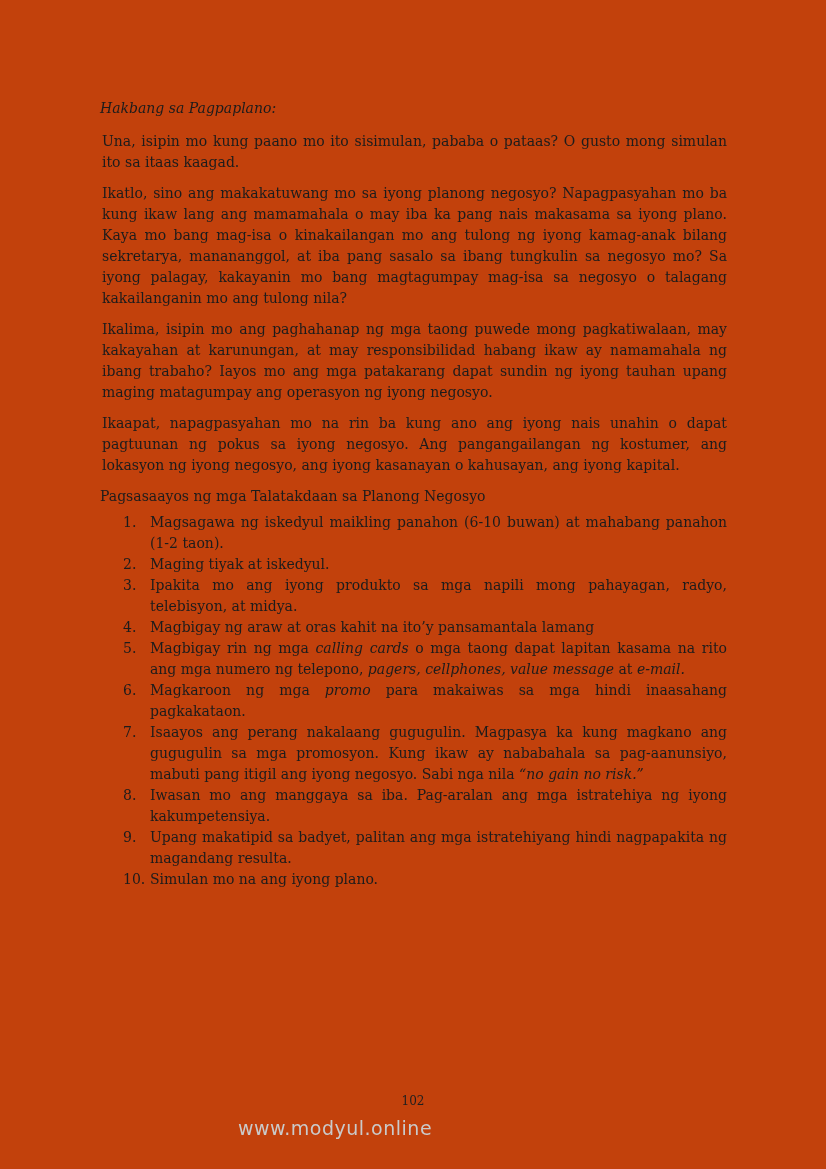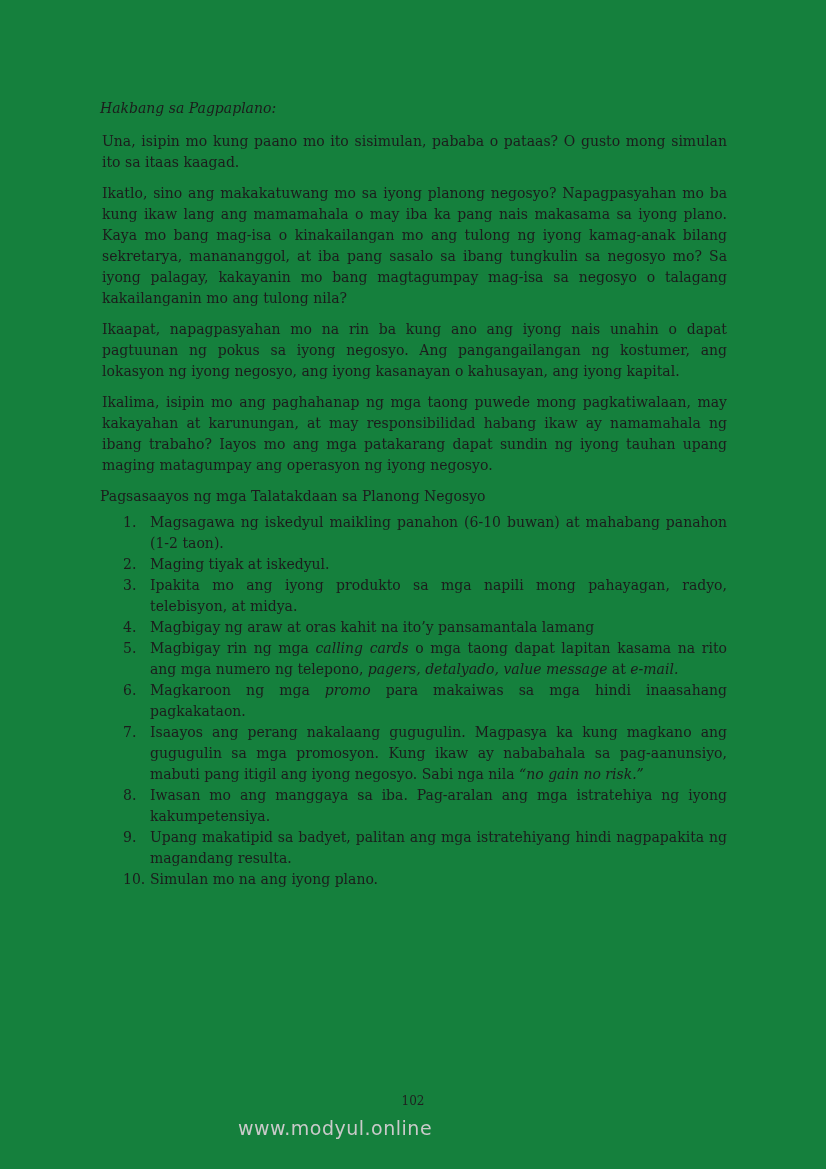--- a/index.html
+++ b/index.html
@@ -4,21 +4,21 @@
 <style>
   html, body {
     margin: 0;
     padding: 0;
     background: #ffffff;
   }
   .page {
     position: relative;
     width: 826px;
     height: 1169px;
-    background: #15803d;
+    background: #c2410c;
     overflow: hidden;
     font-family: "DejaVu Serif", "Liberation Serif", serif;
     color: #1c1c1c;
   }
   .content {
     position: absolute;
     left: 100px;
     top: 98px;
     width: 627px;
     font-size: 14px;
@@ -81,23 +81,23 @@
 <div class="page">
   <div class="content">
 
     <p class="section-heading">Hakbang sa Pagpaplano:</p>
 
     <p class="para">Una, isipin mo kung paano mo ito sisimulan, pababa o pataas?  O gusto mong simulan ito sa itaas kaagad.</p>
 
 
     <p class="para">Ikatlo, sino ang makakatuwang mo sa iyong planong negosyo? Napagpasyahan mo ba kung ikaw lang ang mamamahala o may iba ka pang nais makasama sa iyong plano.  Kaya mo bang mag-isa o kinakailangan mo ang tulong ng iyong kamag-anak bilang sekretarya, manananggol, at iba pang sasalo sa ibang tungkulin sa negosyo mo? Sa iyong palagay, kakayanin mo bang magtagumpay mag-isa sa negosyo o talagang kakailanganin mo ang tulong nila?</p>
 
+    <p class="para">Ikalima, isipin mo ang paghahanap ng mga taong puwede mong pagkatiwalaan, may kakayahan at karunungan, at may responsibilidad habang ikaw ay namamahala ng ibang trabaho?  Iayos mo ang mga patakarang dapat sundin ng iyong tauhan upang maging matagumpay ang operasyon ng iyong negosyo.</p>
+
     <p class="para">Ikaapat, napagpasyahan mo na rin ba kung ano ang iyong nais unahin o dapat pagtuunan ng pokus sa iyong negosyo.  Ang pangangailangan ng kostumer, ang lokasyon ng iyong negosyo, ang iyong kasanayan o kahusayan, ang iyong kapital.</p>
-
-    <p class="para">Ikalima, isipin mo ang paghahanap ng mga taong puwede mong pagkatiwalaan, may kakayahan at karunungan, at may responsibilidad habang ikaw ay namamahala ng ibang trabaho?  Iayos mo ang mga patakarang dapat sundin ng iyong tauhan upang maging matagumpay ang operasyon ng iyong negosyo.</p>
 
     <p class="para list-heading">Pagsasaayos ng mga Talatakdaan sa Planong Negosyo</p>
 
     <div class="numbered-list" id="numbered-list">
         <div class="list-item">
           <span class="num">1.</span>
           <span class="li-text"><span>Magsagawa ng iskedyul maikling panahon (6-10 buwan) at mahabang panahon (1-2 taon).</span></span>
         </div>
         <div class="list-item">
           <span class="num">2.</span>
@@ -106,21 +106,21 @@
         <div class="list-item">
           <span class="num">3.</span>
           <span class="li-text"><span>Ipakita mo ang iyong produkto sa mga napili mong pahayagan, radyo, telebisyon, at midya.</span></span>
         </div>
         <div class="list-item">
           <span class="num">4.</span>
           <span class="li-text"><span>Magbigay ng araw at oras kahit na ito’y pansamantala lamang</span></span>
         </div>
         <div class="list-item">
           <span class="num">5.</span>
-          <span class="li-text"><span>Magbigay rin ng mga </span><i>calling cards</i><span> o mga taong dapat lapitan kasama na rito ang mga numero ng telepono, </span><i>pagers, detalyado, value message</i><span> at </span><i>e-mail.</i></span>
+          <span class="li-text"><span>Magbigay rin ng mga </span><i>calling cards</i><span> o mga taong dapat lapitan kasama na rito ang mga numero ng telepono, </span><i>pagers, cellphones, value message</i><span> at </span><i>e-mail.</i></span>
         </div>
         <div class="list-item">
           <span class="num">6.</span>
           <span class="li-text"><span>Magkaroon ng mga </span><i>promo</i><span> para makaiwas sa mga hindi inaasahang pagkakataon.</span></span>
         </div>
         <div class="list-item">
           <span class="num">7.</span>
           <span class="li-text"><span>Isaayos ang perang nakalaang gugugulin.  Magpasya ka kung magkano ang gugugulin sa mga promosyon.  Kung ikaw ay nababahala sa pag-aanunsiyo, mabuti pang itigil ang iyong negosyo.  Sabi nga nila </span><i>“no gain no risk.”</i></span>
         </div>
         <div class="list-item">

